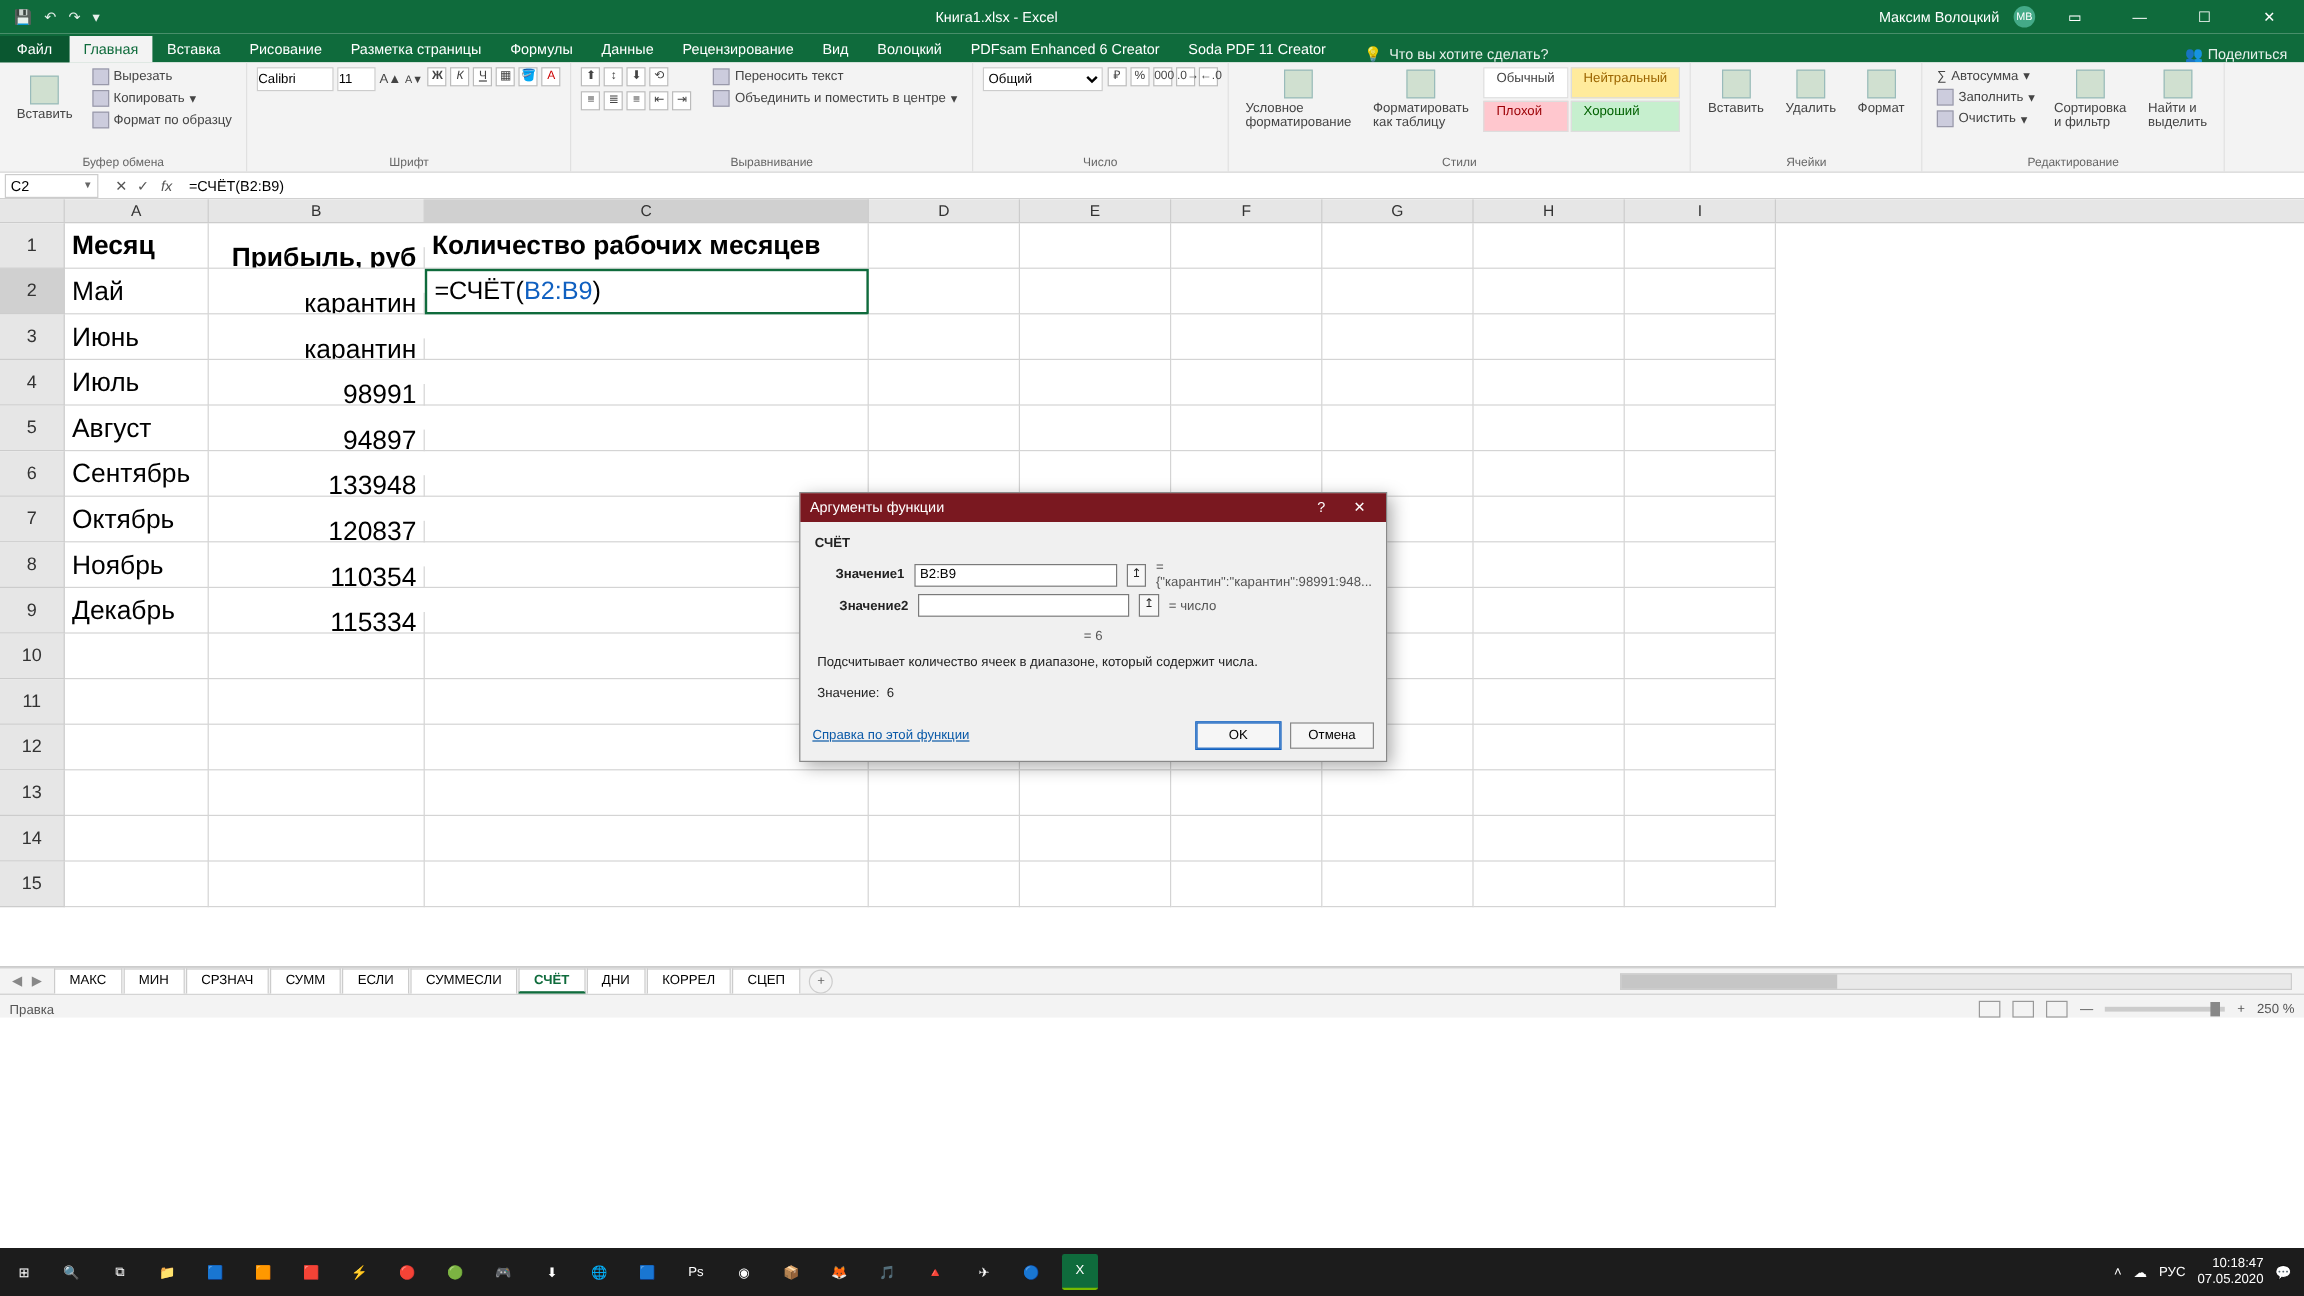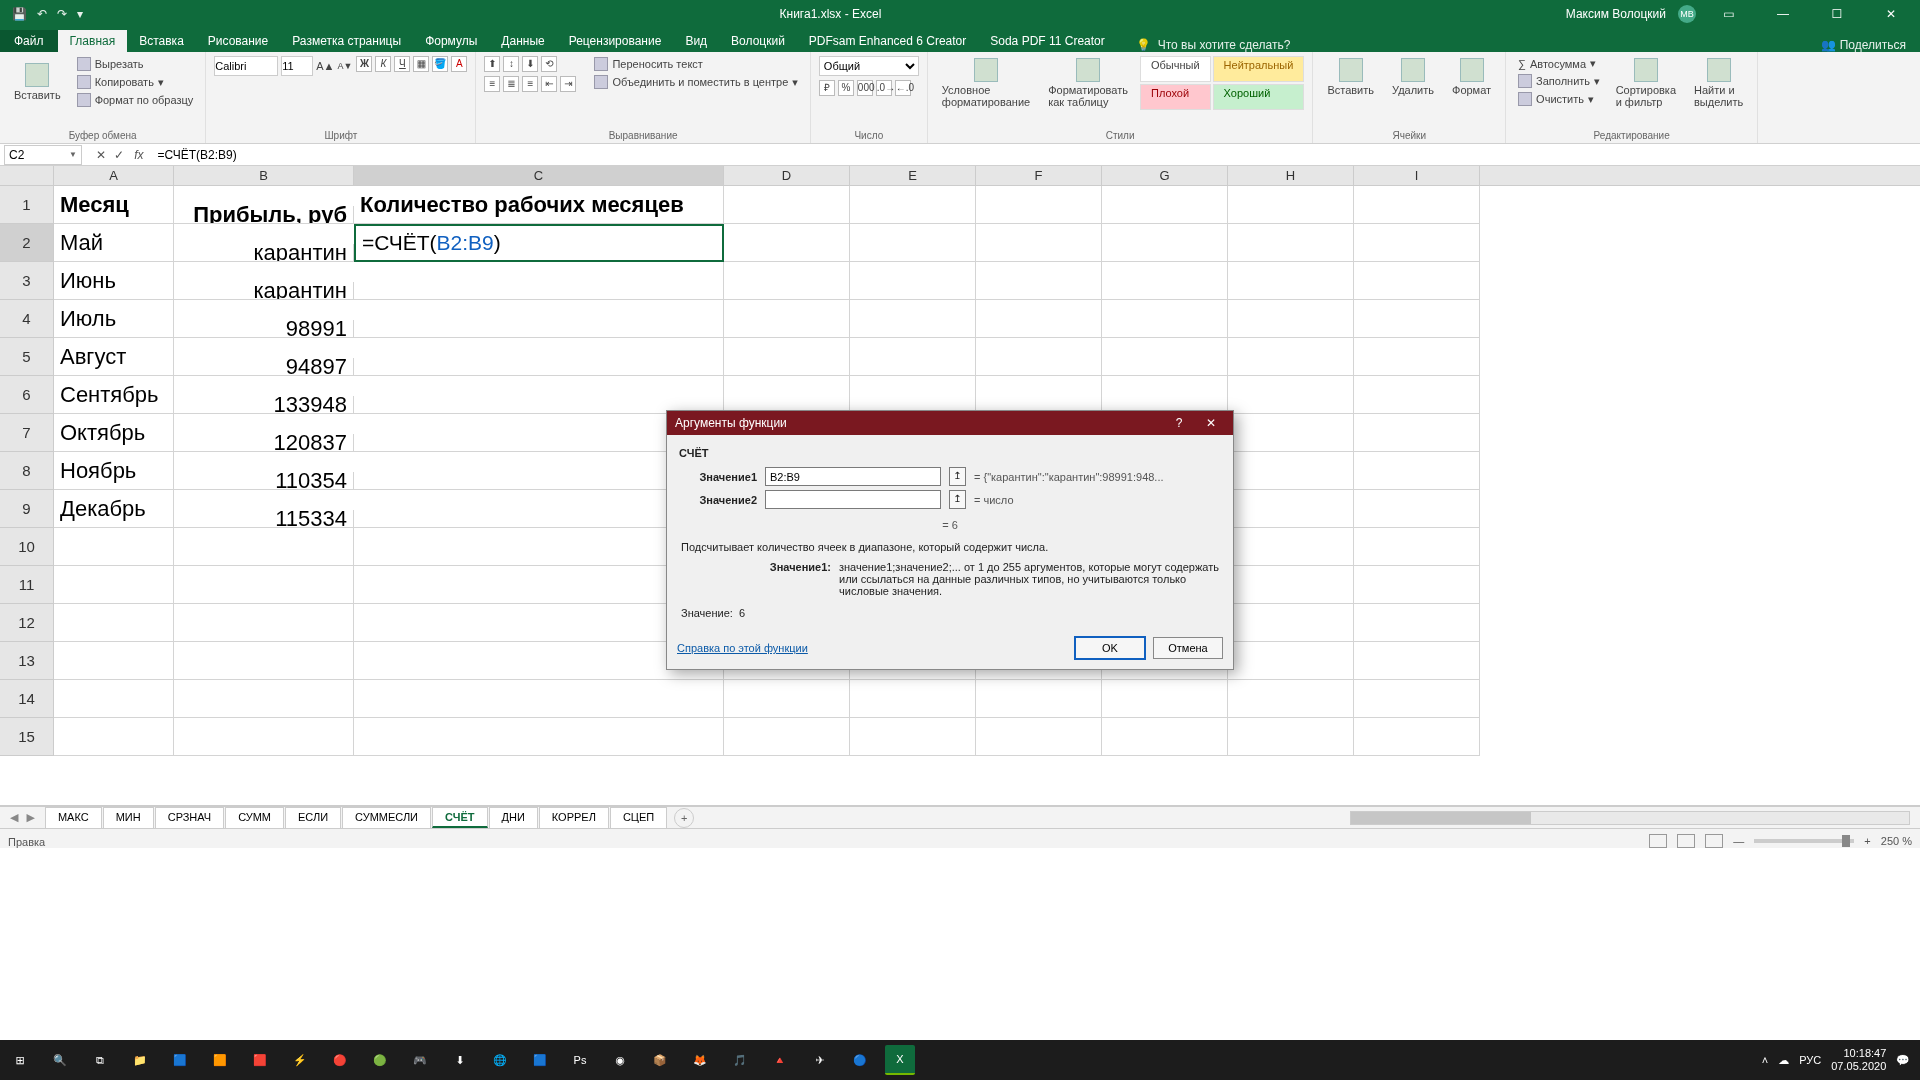--- a/index.html
+++ b/index.html
@@ -84,21 +84,21 @@
 .sheet-tabs .hscroll .thumb { position: absolute; left: 0; top: 0; bottom: 0; width: 180px; background: #c6c6c6; }
 
 
 .status-bar { height: 20px; background: #f3f3f3; border-top: 1px solid #ccc; display: flex; align-items: flex-end; font-size: 11px; color: #555; padding: 0 8px; }
 .status-bar .right { margin-left: auto; display: flex; align-items: center; gap: 10px; }
 .status-bar .viewbtn { width: 18px; height: 14px; border: 1px solid #999; }
 .status-bar .zoom-slider { width: 100px; height: 4px; background: #ccc; position: relative; }
 .status-bar .zoom-slider .knob { width: 8px; height: 12px; background: #888; position: absolute; top: -4px; right: 4px; }
 
 
-.dialog { position: absolute; left: 666px; top: 410px; width: 568px; background: #f0f0f0; border: 1px solid #888; box-shadow: 4px 4px 14px rgba(0,0,0,0.35); font-size: 11px; color: #222; }
+.dialog { position: absolute; left: 666px; top: 410px; width: 490px; background: #f0f0f0; border: 1px solid #888; box-shadow: 4px 4px 14px rgba(0,0,0,0.35); font-size: 11px; color: #222; }
 .dialog .dlg-title { background: #7a1820; color: #fff; height: 24px; display: flex; align-items: center; padding: 0 8px; font-size: 12px; }
 .dialog .dlg-title .dlg-right { margin-left: auto; display: flex; gap: 4px; }
 .dialog .dlg-title .dlg-btn { width: 28px; height: 20px; display: flex; align-items: center; justify-content: center; color: #fff; }
 .dialog .dlg-body { padding: 8px 10px; }
 .dialog .fn-name { font-weight: bold; padding: 4px 2px 8px 2px; }
 .dialog .arg-row { display: flex; align-items: center; gap: 8px; margin-bottom: 4px; }
 .dialog .arg-label { width: 80px; text-align: right; font-weight: bold; }
 .dialog .arg-input { width: 176px; height: 19px; border: 1px solid #7a7a7a; background: #fff; padding: 0 4px; font-size: 11px; }
 .dialog .arg-ref { width: 17px; height: 19px; border: 1px solid #7a7a7a; background: #f8f8f8; text-align: center; line-height: 15px; font-size: 10px; }
 .dialog .arg-eval { color: #555; }
@@ -225,21 +225,21 @@
         <div class="smallbtn">
             <span class="ic"></span>
             <span>Переносить текст</span>
           </div>
         <div class="smallbtn"><span class="ic"></span><span>Объединить и поместить в центре</span> ▾</div>
       </div>
     </div>
     <div class="group-label">Выравнивание</div>
   </div>
   <div class="group num-fmt">
-    <div class="group-body" style="flex-direction:column;gap:4px">
+    <div class="group-body" style="flex-direction:row;gap:4px">
       <select><option>Общий</option></select>
       <div class="icon-row">
         <span>₽</span>
         <span>%</span>
         <span>000</span>
         <span>.0→</span>
         <span>←.0</span>
       </div>
     </div>
     <div class="group-label">Число</div>
@@ -573,24 +573,20 @@
       <div class="arg-eval">= {"карантин":"карантин":98991:948...</div>
     </div>
     <div class="arg-row">
       <div class="arg-label">Значение2</div>
       <input class="arg-input" value="" style="">
       <div class="arg-ref">↥</div>
       <div class="arg-eval">= число</div>
     </div>
     <div class="eq-row">=  6</div>
     <div class="desc">Подсчитывает количество ячеек в диапазоне, который содержит числа.</div>
-    <div class="argdesc">
-      <div class="al">Значение1:</div>
-      <div class="ad">значение1;значение2;... от 1 до 255 аргументов, которые могут содержать или ссылаться на данные различных типов, но учитываются только числовые значения.</div>
-    </div>
     <div class="result-row">
       <span>Значение:</span>
       &nbsp;<span>6</span>
     </div>
   </div>
   <div class="dlg-footer">
     <span class="help-link">Справка по этой функции</span>
     <span class="spacer"></span>
     <button class="primary">OK</button>
     <button>Отмена</button>

